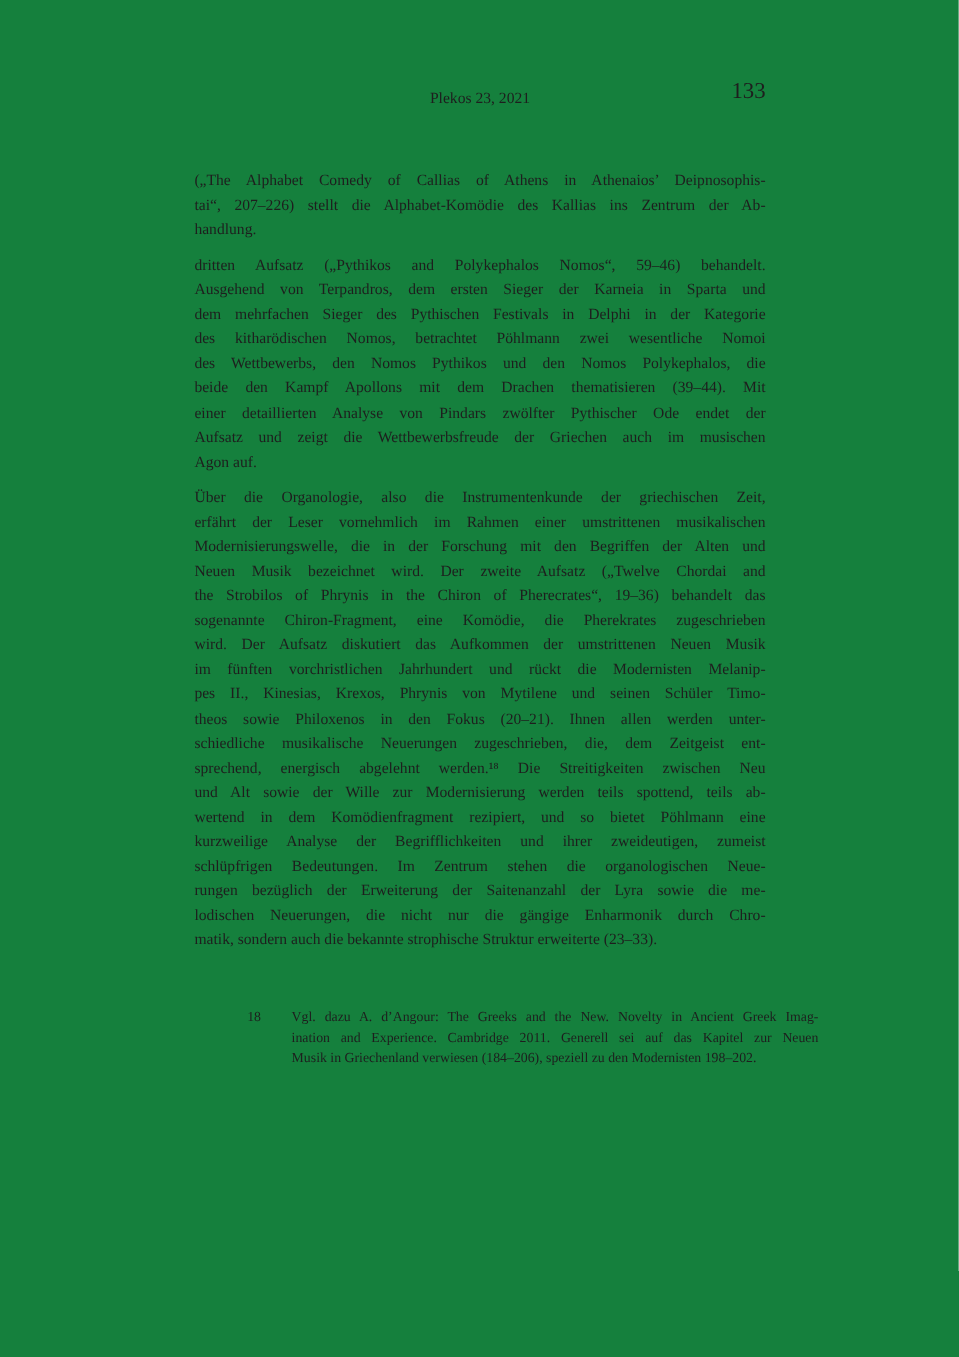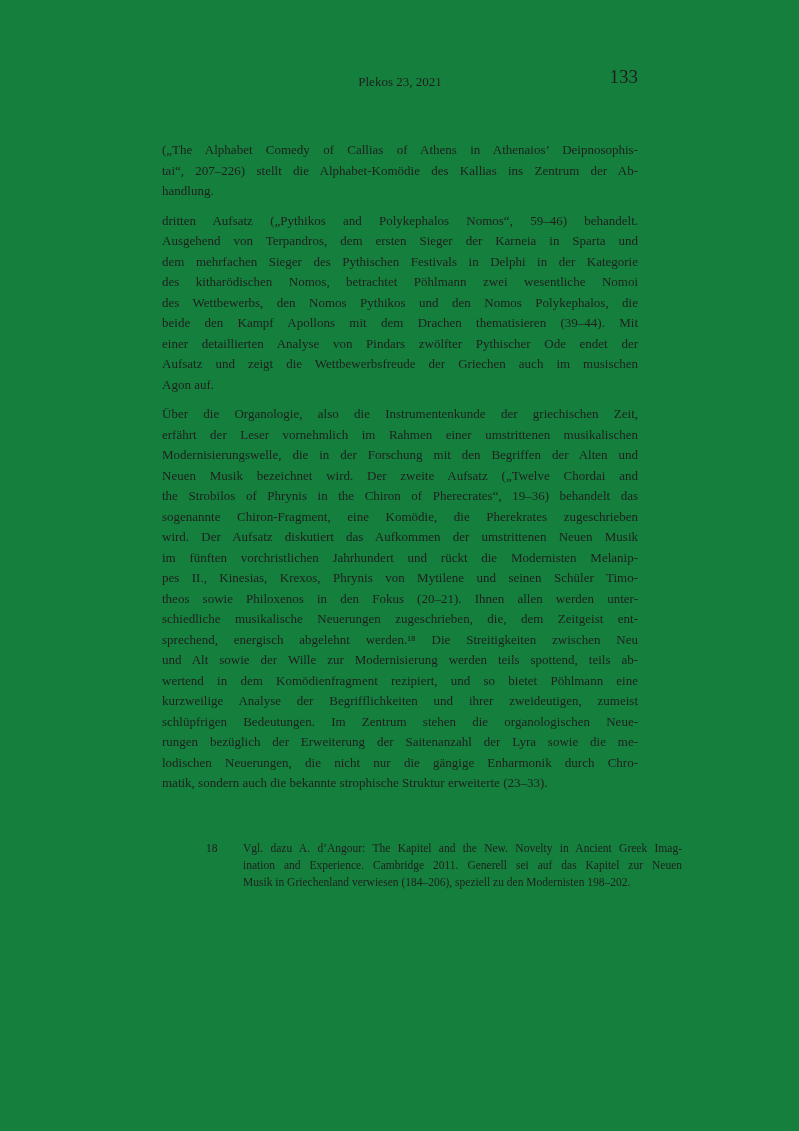--- a/index.html
+++ b/index.html
@@ -106,19 +106,19 @@
         <div class="line">schlüpfrigen Bedeutungen. Im Zentrum stehen die organologischen Neue-</div>
         <div class="line">rungen bezüglich der Erweiterung der Saitenanzahl der Lyra sowie die me-</div>
         <div class="line">lodischen Neuerungen, die nicht nur die gängige Enharmonik durch Chro-</div>
         <div class="line last">matik, sondern auch die bekannte strophische Struktur erweiterte (23–33).</div>
       </div>
     </div>
 
   <div class="footnote">
     <span class="fn-num">18</span>
     <div class="fn-text">
-        <div class="line">Vgl. dazu A. d’Angour: The Kapitel and the New. Novelty in Ancient Greek Imag-</div>
+        <div class="line">Vgl. dazu A. d’Angour: The Greeks and the New. Novelty in Ancient Greek Imag-</div>
         <div class="line">ination and Experience. Cambridge 2011. Generell sei auf das Kapitel zur Neuen</div>
         <div class="line last">Musik in Griechenland verwiesen (184–206), speziell zu den Modernisten 198–202.</div>
       </div>
   </div>
 
 </div>
 
 </body></html>

